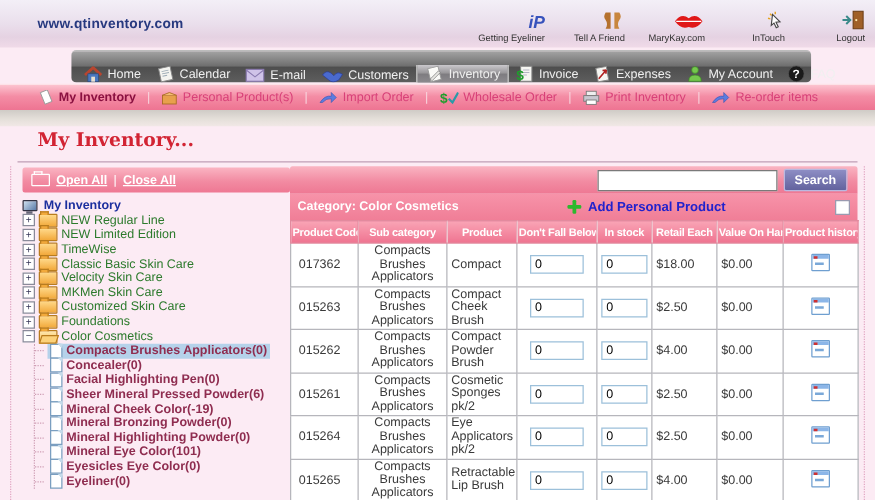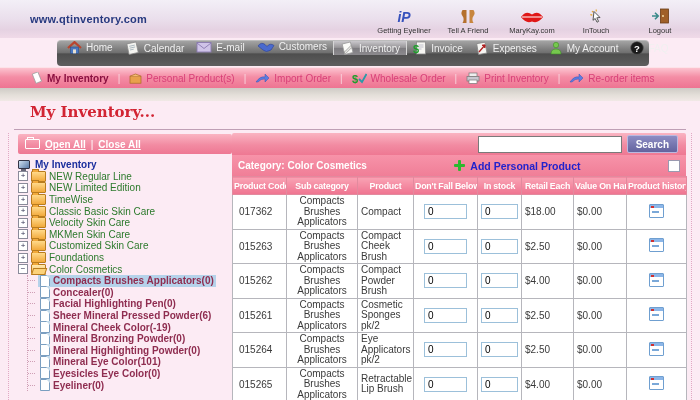--- a/index.html
+++ b/index.html
@@ -1,26 +1,26 @@
 <!DOCTYPE html>
 <html><head>
 <meta charset="utf-8">
 <style>
   html,body{margin:0;padding:0;}
   body{width:700px;height:400px;overflow:hidden;position:relative;background:#fcebf4;font-family:"Liberation Sans",sans-serif;}
   
   .top-header{position:absolute;left:0;top:0;width:700px;height:38px;background:linear-gradient(180deg,#f3eff7 0%,#eadfec 50%,#e5d2e2 78%,#f0dae8 100%);}
   .logo{position:absolute;left:30px;top:13px;font-size:11px;font-weight:bold;color:#27397f;letter-spacing:.2px;}
   .header-links{position:absolute;right:8px;top:3px;display:flex;}
-  .hlink{width:64px;display:flex;flex-direction:column;align-items:center;cursor:pointer;}
+  .hlink{width:64px;display:flex;flex-direction:column;align-items:flex-end;cursor:pointer;}
   .hicon{height:21px;display:flex;align-items:flex-end;justify-content:center;}
   .hlabel{font-size:7.5px;color:#333;margin-top:2px;white-space:nowrap;}
   .gs-glyph{font-style:italic;font-weight:bold;font-size:14px;color:#3752bc;line-height:14px;}
   
-  .navbar{position:absolute;left:57px;top:40px;width:592px;height:26px;border-radius:4px;border-top:1px solid #bcbcbc;box-sizing:border-box;display:flex;align-items:flex-start;padding:0 4px;background:linear-gradient(180deg,#a3a3a3 0%,#707070 46%,#4e4e4e 52%,#5e5e5e 100%);}
+  .navbar{position:absolute;left:57px;top:40px;width:592px;height:26px;border-radius:4px;border-top:1px solid #bcbcbc;box-sizing:border-box;display:flex;align-items:flex-end;padding:0 4px;background:linear-gradient(180deg,#a3a3a3 0%,#707070 46%,#4e4e4e 52%,#5e5e5e 100%);}
   .nav-item{display:flex;align-items:center;gap:4px;padding:0 6px;color:#f0f0f0;font-size:10px;cursor:pointer;white-space:nowrap;}
   .nav-item.active{background:linear-gradient(180deg,#cac8cc 0%,#989699 46%,#7e7c80 52%,#8c8a8e 100%);border-left:1px solid #d6d6d6;border-right:1px solid #d6d6d6;}
   
   .subnav{position:absolute;left:0;top:67px;width:700px;height:21px;box-sizing:border-box;border-top:1px solid #fde2e8;background:linear-gradient(180deg,#fcc3cf 0%,#f48da5 45%,#ee7492 100%);display:flex;align-items:center;padding-left:30px;}
   .sub-item{display:flex;align-items:center;gap:4px;font-size:10px;color:#d84078;cursor:pointer;white-space:nowrap;}
   .sub-item.active .sub-label{color:#8a1040;font-weight:bold;}
   .sub-sep{color:#f8d4dd;margin:0 9px;font-size:10px;}
   .gray-strip{position:absolute;left:0;top:88px;width:700px;height:13px;background:linear-gradient(180deg,#cfcbc6 0%,#e4dfd9 55%,#f1e8e6 100%);}
   
   .page-title{position:absolute;left:30px;top:103px;font-family:"DejaVu Serif",serif;font-size:15px;font-weight:bold;color:#d22433;}

